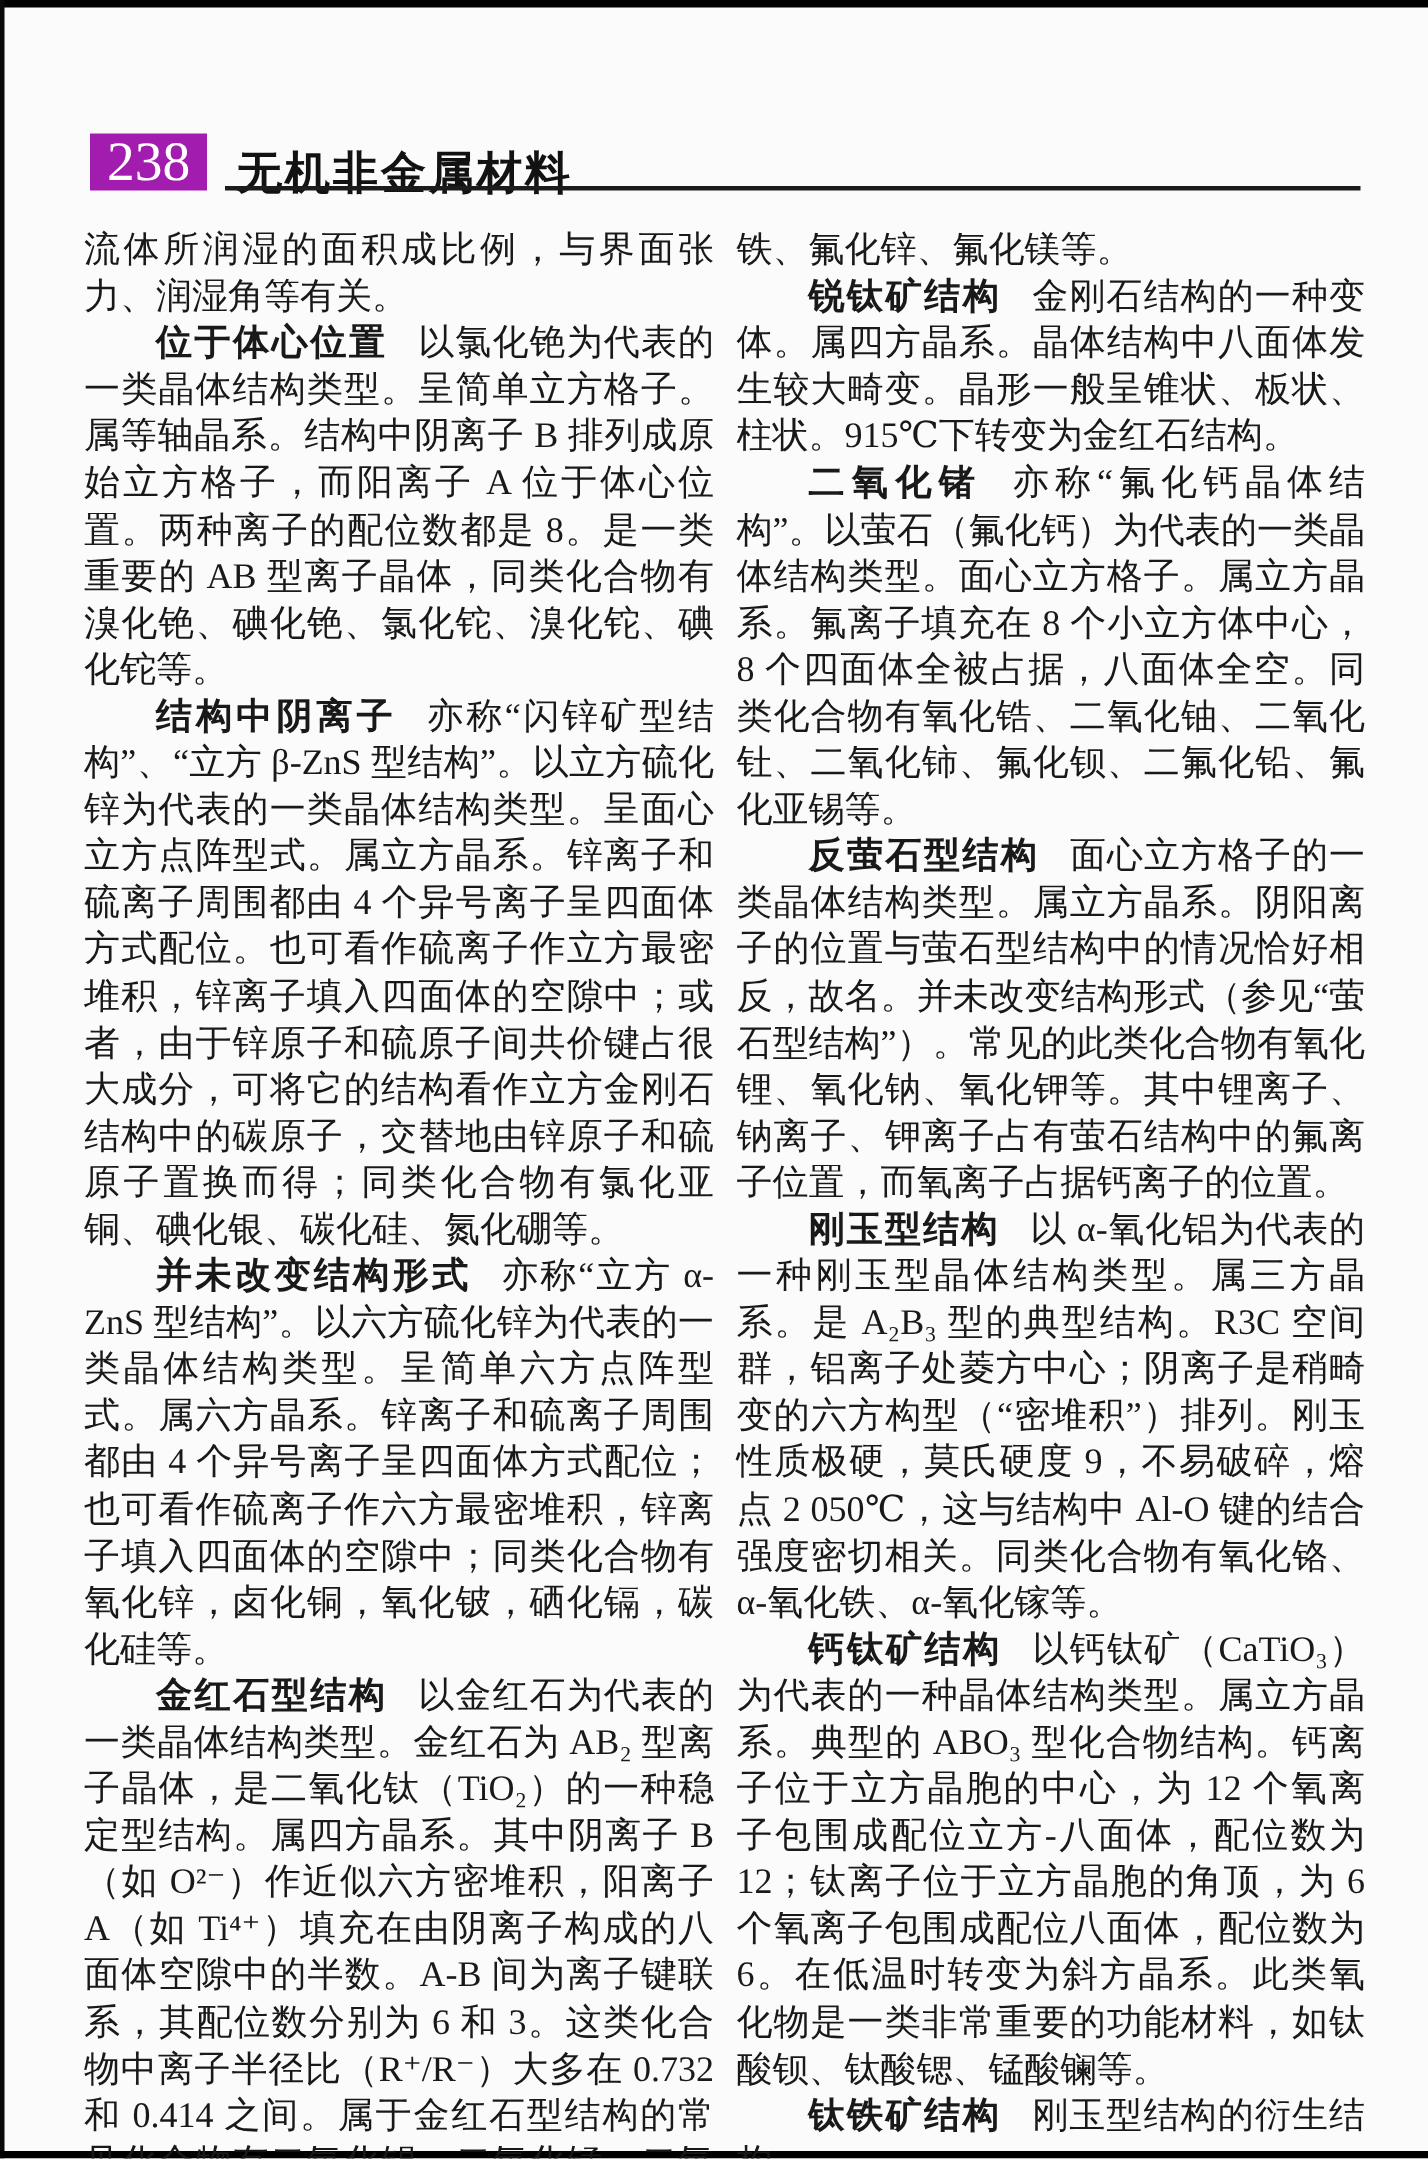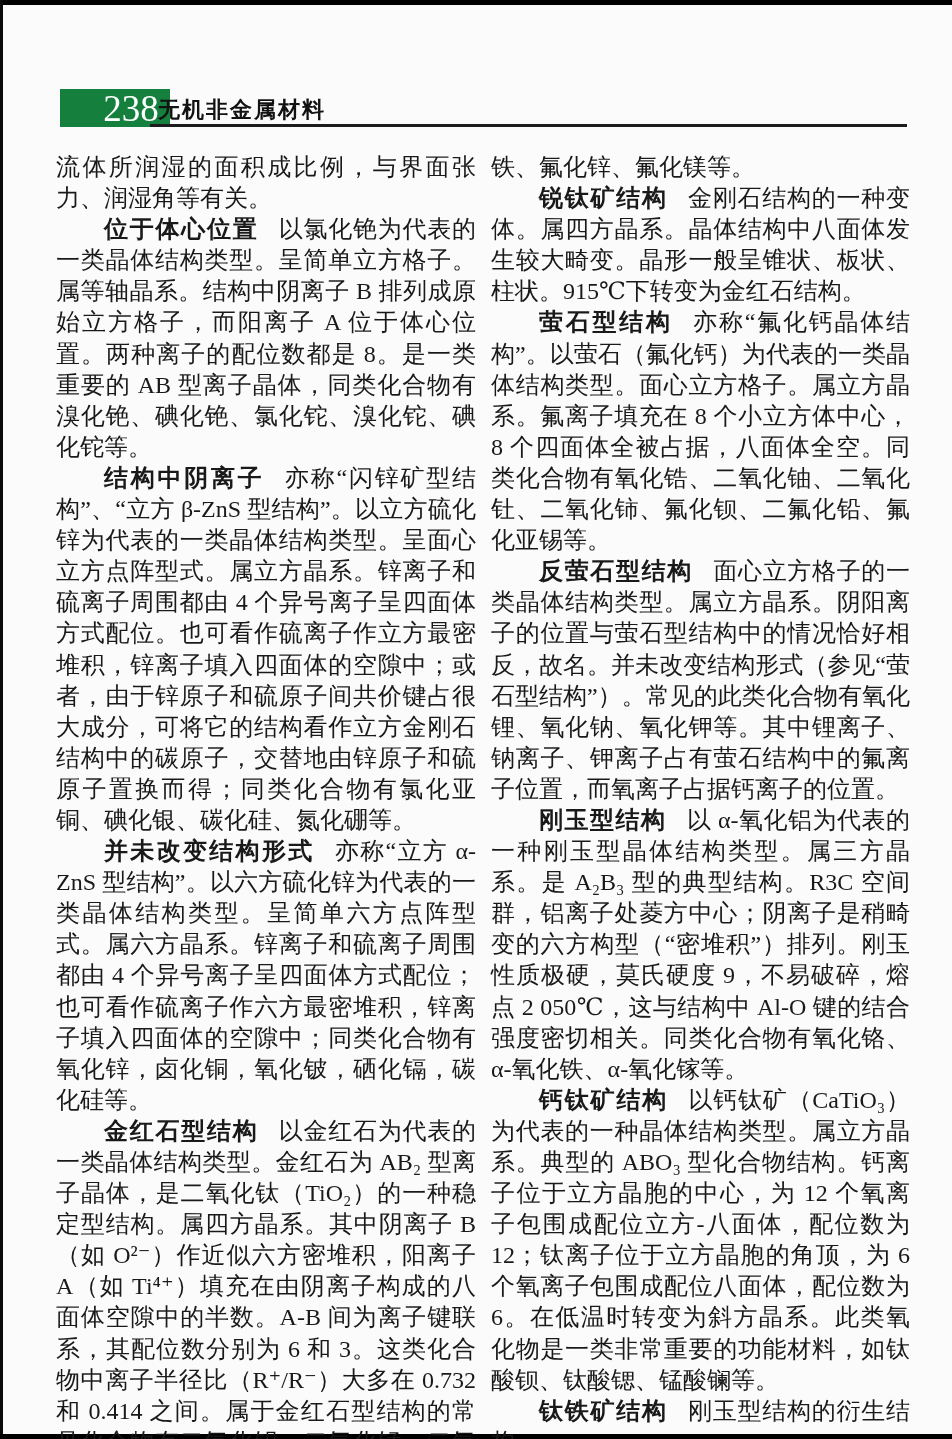--- a/index.html
+++ b/index.html
@@ -13,29 +13,28 @@
   }
   
   .edge-top    { position: absolute; top: 0; left: 0; width: 952px; height: 5px; background: #000; }
   .edge-left   { position: absolute; top: 0; left: 0; width: 3px; height: 1439px; background: #0a0a0a; }
   .edge-bottom { position: absolute; bottom: 0; left: 0; width: 952px; height: 5px; background: #000; }
 
   
   .page-number-box {
     position: absolute; left: 60px; top: 89px;
     width: 78px; height: 38px;
-    background: #15803d; color: #fff;
+    background: #a21caf; color: #fff;
     display: flex; align-items: center; justify-content: center;
     font-size: 37px; font-weight: 400;
     font-family: "Liberation Serif", "DejaVu Serif", serif;
-    padding-left: 32px;
   }
   .running-title {
     position: absolute; left: 158px; top: 95px;
-    font-size: 22px; font-weight: 700;
+    font-size: 30px; font-weight: 700;
     letter-spacing: 2px; color: #121212;
   }
   .header-rule {
     position: absolute; left: 150px; top: 124px;
     width: 757px; height: 3px; background: #1c1c1c;
   }
 
   
   .col {
     position: absolute; top: 152px; width: 420px;
@@ -65,18 +64,18 @@
 <div class="col col-left">
     <p class="cont"><span>流体所润湿的面积成比例，与界面张力、润湿角等有关。</span></p>
     <p><span class="term">位于体心位置</span><span>以氯化铯为代表的一类晶体结构类型。呈简单立方格子。属等轴晶系。结构中阴离子 B 排列成原始立方格子，而阳离子 A 位于体心位置。两种离子的配位数都是 8。是一类重要的 AB 型离子晶体，同类化合物有溴化铯、碘化铯、氯化铊、溴化铊、碘化铊等。</span></p>
     <p><span class="term">结构中阴离子</span><span>亦称“闪锌矿型结构”、“立方 β-ZnS 型结构”。以立方硫化锌为代表的一类晶体结构类型。呈面心立方点阵型式。属立方晶系。锌离子和硫离子周围都由 4 个异号离子呈四面体方式配位。也可看作硫离子作立方最密堆积，锌离子填入四面体的空隙中；或者，由于锌原子和硫原子间共价键占很大成分，可将它的结构看作立方金刚石结构中的碳原子，交替地由锌原子和硫原子置换而得；同类化合物有氯化亚铜、碘化银、碳化硅、氮化硼等。</span></p>
     <p><span class="term">并未改变结构形式</span><span>亦称“立方 α-ZnS 型结构”。以六方硫化锌为代表的一类晶体结构类型。呈简单六方点阵型式。属六方晶系。锌离子和硫离子周围都由 4 个异号离子呈四面体方式配位；也可看作硫离子作六方最密堆积，锌离子填入四面体的空隙中；同类化合物有氧化锌，卤化铜，氧化铍，硒化镉，碳化硅等。</span></p>
     <p><span class="term">金红石型结构</span><span>以金红石为代表的一类晶体结构类型。金红石为 AB₂ 型离子晶体，是二氧化钛（TiO₂）的一种稳定型结构。属四方晶系。其中阴离子 B（如 O²⁻）作近似六方密堆积，阳离子 A（如 Ti⁴⁺）填充在由阴离子构成的八面体空隙中的半数。A-B 间为离子键联系，其配位数分别为 6 和 3。这类化合物中离子半径比（R⁺/R⁻）大多在 0.732 和 0.414 之间。属于金红石型结构的常见化合物有二氧化锡、二氧化锰、二氧化锗、氟化亚</span></p>
   </div>
 <div class="col col-right">
     <p class="cont"><span>铁、氟化锌、氟化镁等。</span></p>
     <p><span class="term">锐钛矿结构</span><span>金刚石结构的一种变体。属四方晶系。晶体结构中八面体发生较大畸变。晶形一般呈锥状、板状、柱状。915℃下转变为金红石结构。</span></p>
-    <p><span class="term">萤石型结构</span><span>亦称“氟化钙晶体结构”。以萤石（氟化钙）为代表的一类晶体结构类型。面心立方格子。属立方晶系。氟离子填充在 8 个小立方体中心，8 个四面体全被占据，八面体全空。同类化合物有氧化锆、二氧化铀、二氧化钍、二氧化铈、氟化钡、二氟化铅、氟化亚锡等。</span></p>
+    <p><span class="term">二氧化锗</span><span>亦称“氟化钙晶体结构”。以萤石（氟化钙）为代表的一类晶体结构类型。面心立方格子。属立方晶系。氟离子填充在 8 个小立方体中心，8 个四面体全被占据，八面体全空。同类化合物有氧化锆、二氧化铀、二氧化钍、二氧化铈、氟化钡、二氟化铅、氟化亚锡等。</span></p>
     <p><span class="term">反萤石型结构</span><span>面心立方格子的一类晶体结构类型。属立方晶系。阴阳离子的位置与萤石型结构中的情况恰好相反，故名。并未改变结构形式（参见“萤石型结构”）。常见的此类化合物有氧化锂、氧化钠、氧化钾等。其中锂离子、钠离子、钾离子占有萤石结构中的氟离子位置，而氧离子占据钙离子的位置。</span></p>
     <p><span class="term">刚玉型结构</span><span>以 α-氧化铝为代表的一种刚玉型晶体结构类型。属三方晶系。是 A₂B₃ 型的典型结构。R3C 空间群，铝离子处菱方中心；阴离子是稍畸变的六方构型（“密堆积”）排列。刚玉性质极硬，莫氏硬度 9，不易破碎，熔点 2 050℃，这与结构中 Al-O 键的结合强度密切相关。同类化合物有氧化铬、α-氧化铁、α-氧化镓等。</span></p>
     <p><span class="term">钙钛矿结构</span><span>以钙钛矿（CaTiO₃）为代表的一种晶体结构类型。属立方晶系。典型的 ABO₃ 型化合物结构。钙离子位于立方晶胞的中心，为 12 个氧离子包围成配位立方-八面体，配位数为 12；钛离子位于立方晶胞的角顶，为 6 个氧离子包围成配位八面体，配位数为 6。在低温时转变为斜方晶系。此类氧化物是一类非常重要的功能材料，如钛酸钡、钛酸锶、锰酸镧等。</span></p>
     <p><span class="term">钛铁矿结构</span><span>刚玉型结构的衍生结构。</span></p>
   </div>
 
 </body></html>

